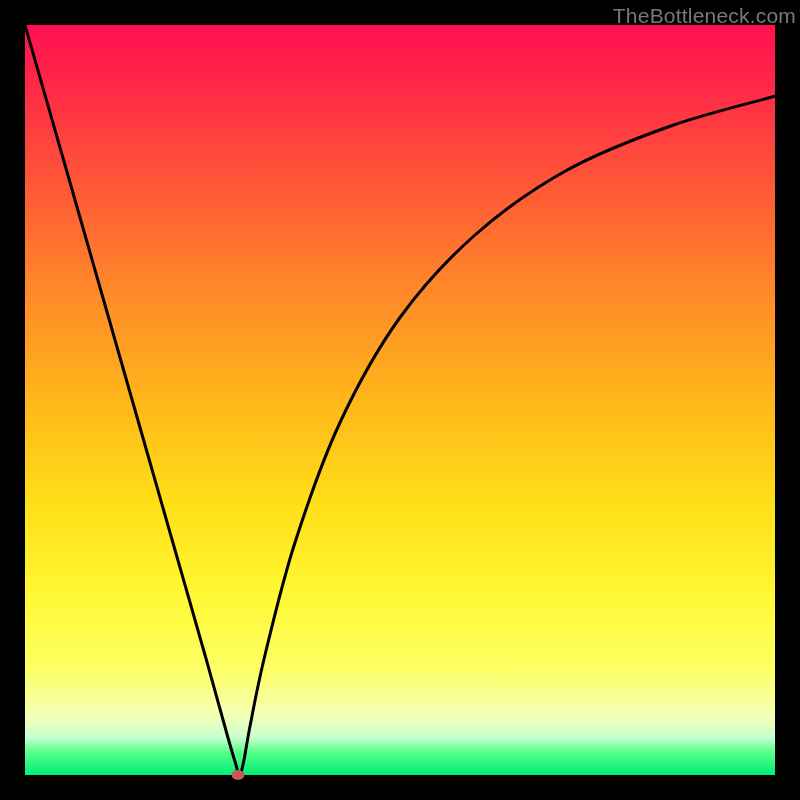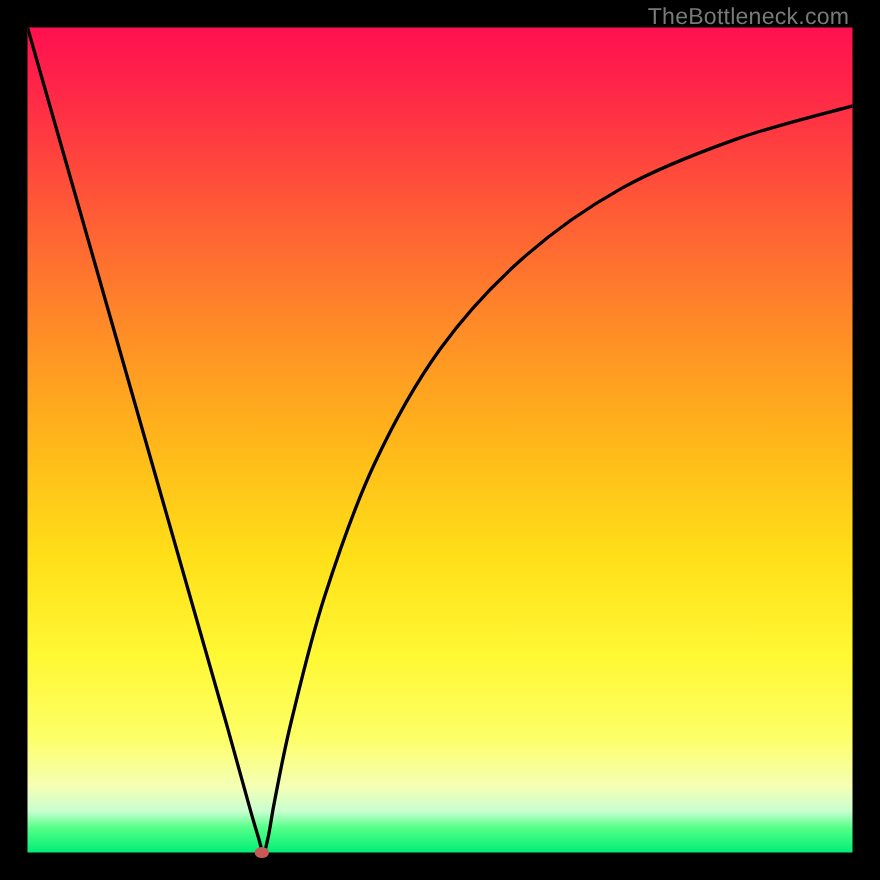--- a/index.html
+++ b/index.html
@@ -34,21 +34,21 @@
   .dot {
     position: absolute;
     width: 13px; height: 10px;
     border-radius: 50%;
     background: #c75a57;
     transform: translate(-50%, -50%);
   }
   .watermark {
     position: absolute;
     top: 4px;
-    right: 28px;
+    right: 4px;
     font-family: Arial, Helvetica, sans-serif;
     font-size: 21px;
     color: #77797b;
     letter-spacing: 0.2px;
     font-weight: 500;
   }
 </style>
 </head>
 <body>
 

